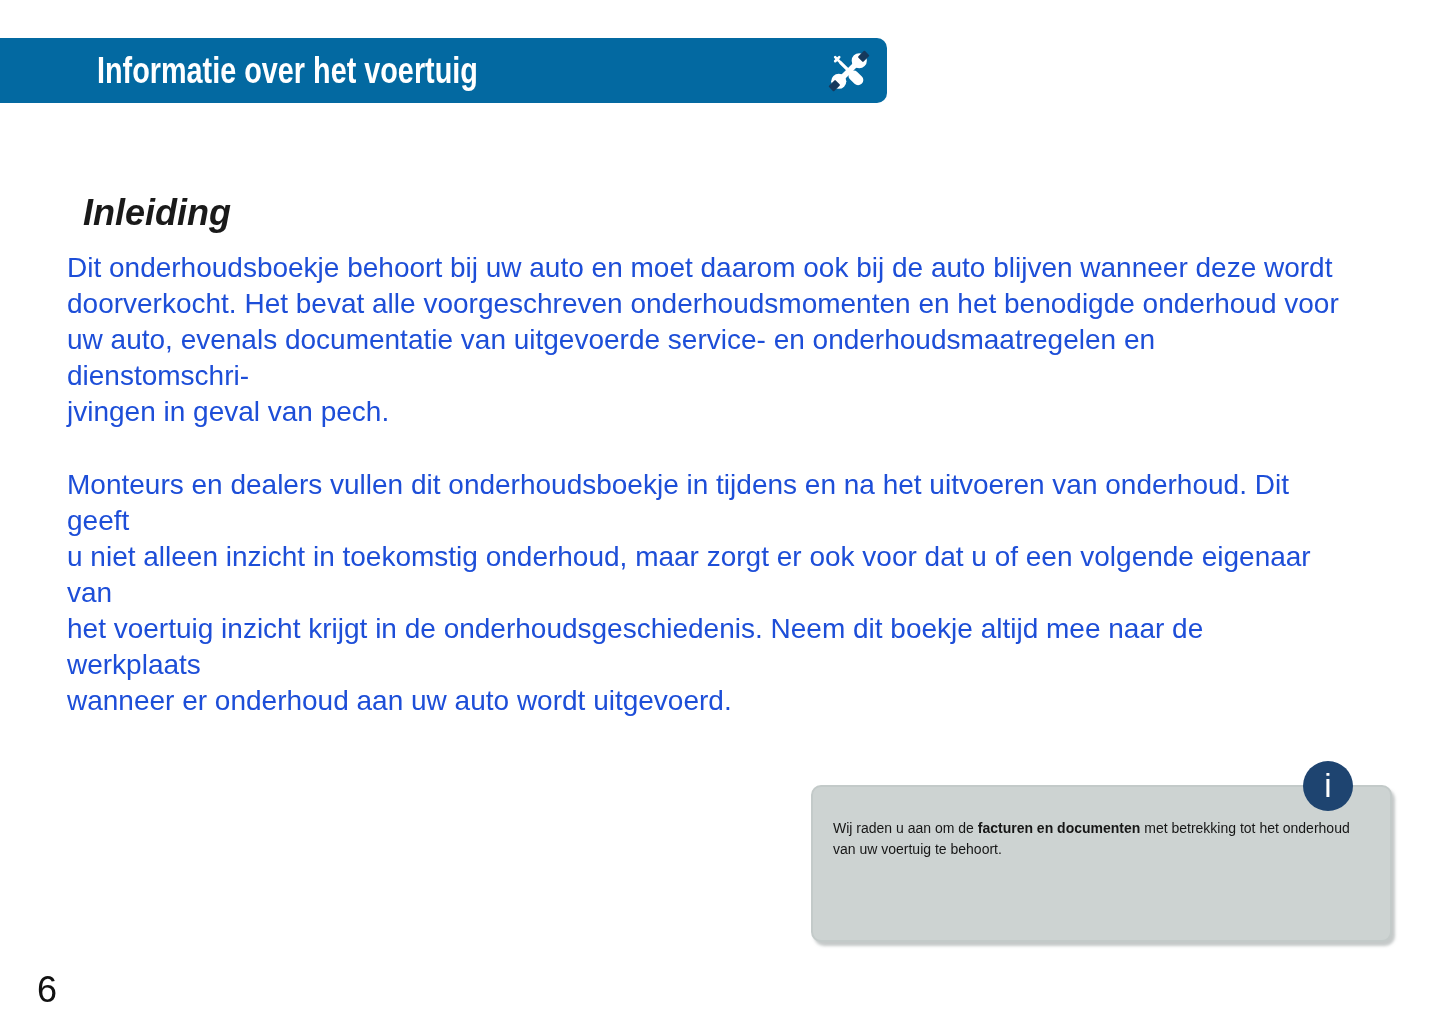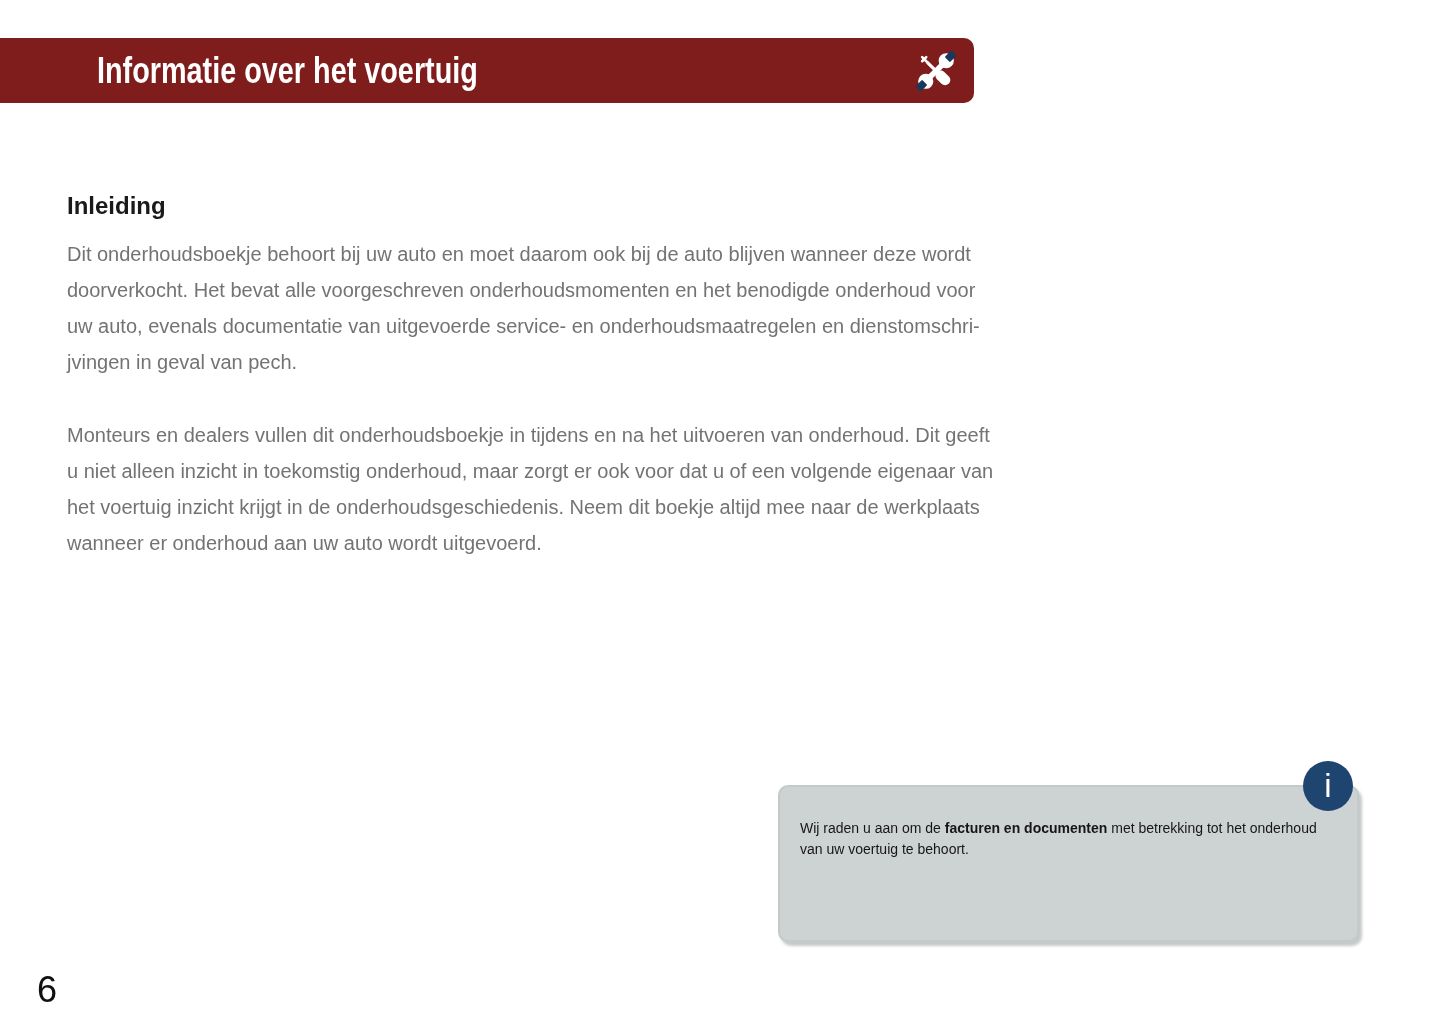--- a/index.html
+++ b/index.html
@@ -10,22 +10,22 @@
     background: #ffffff;
     font-family: "Liberation Sans", "DejaVu Sans", sans-serif;
     color: #1c1c1c;
     overflow: hidden;
   }
 
   
   .header-bar {
     position: absolute;
     left: 0; top: 38px;
-    width: 974px; height: 65px;
-    background: #7f1d1d;
+    width: 887px; height: 65px;
+    background: #0369a1;
     border-radius: 0 10px 10px 0;
     text-align: right;
   }
   .header-title {
     position: absolute;
     left: 97px; top: 0;
     height: 65px;
     display: flex;
     align-items: center;
     color: #ffffff;
@@ -42,37 +42,38 @@
     width: 50px; height: 48px;
   }
 
   
   .content {
     position: absolute;
     left: 67px; top: 192px;
     width: 1272px;
   }
   .content h1 {
-    margin: 0 0 16px 0;
-    font-size: 24px;
+    margin: 0 0 16px 16px;
+    font-size: 36px;
     font-weight: bold;
     color: #1a1a1a;
+    font-style: italic;
   }
   .content p {
     margin: 0 0 37px 0;
-    font-size: 20px;
+    font-size: 28px;
     line-height: 36px;
     white-space: pre-line;
-    color: #737373;
+    color: #1d4ed8;
   }
 
   
   .note-box {
     position: absolute;
-    left: 778px; top: 785px;
+    left: 811px; top: 785px;
     width: 581px; height: 157px;
     box-sizing: border-box;
     background: #cdd3d2;
     border: 2px solid #c3cac9;
     border-radius: 10px;
     box-shadow: 3px 4px 3px rgba(150, 157, 157, 0.55);
   }
   .note-text {
     position: absolute;
     left: 20px; top: 31px;

